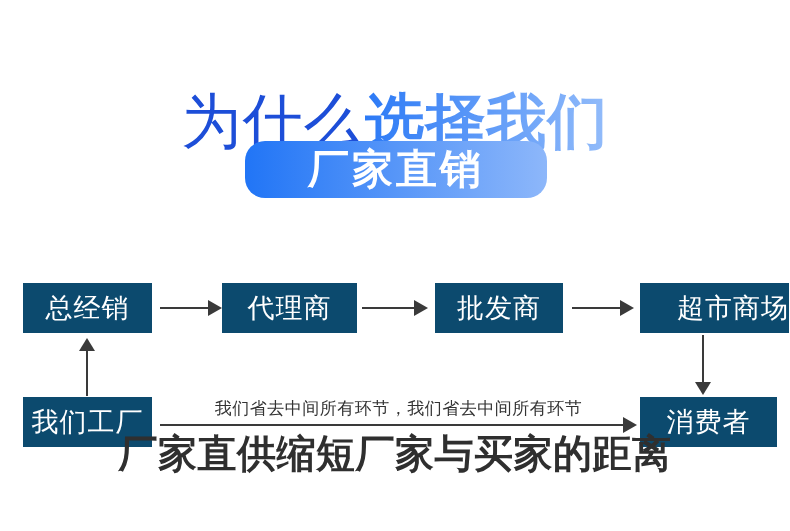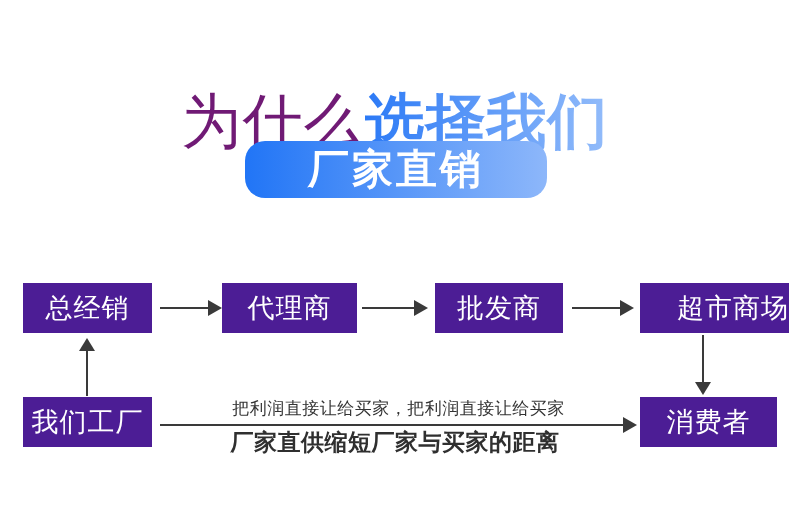--- a/index.html
+++ b/index.html
@@ -11,40 +11,40 @@
     font-family:"Liberation Sans", sans-serif;
   }
   
   .title-row{
     position:absolute;left:0;top:56px;width:790px;
     display:flex;justify-content:center;align-items:baseline;
     white-space:nowrap;
   }
   .title-light{
     font-size:60px;line-height:72px;font-weight:200;
-    color:#701a75;letter-spacing:1px;
+    color:#1d4ed8;letter-spacing:1px;
   }
   .title-bold{
     font-size:60px;line-height:72px;font-weight:900;
     background:linear-gradient(90deg,#2c7af6,#93bcfa);
     -webkit-background-clip:text;background-clip:text;
     color:transparent;letter-spacing:1px;margin-top:30px;
   }
   
   .banner{
     position:absolute;left:245px;top:141px;width:302px;height:57px;
     background:linear-gradient(90deg,#2175f6,#8db7fa);
     display:flex;align-items:center;justify-content:center;border-radius:20px;
   }
   .banner-label{
     color:#ffffff;font-size:41px;font-weight:bold;letter-spacing:3px;
   }
   
   .fbox{
-    position:absolute;height:50px;background:#4c1d95;
+    position:absolute;height:50px;background:#0c4a6e;
     display:flex;align-items:center;justify-content:center;
     color:#ffffff;font-size:27px;letter-spacing:1px;
   }
   .b-chain0{left:23px;top:283px;width:129px;}
   .b-chain1{left:222px;top:283px;width:135px;}
   .b-chain2{left:435px;top:283px;width:128px;}
   .b-chain3{left:640px;top:283px;width:112px;padding-left:37px;}
   .b-factory{left:23px;top:397px;width:129px;}
   .b-consumer{left:640px;top:397px;width:137px;}
   
@@ -64,21 +64,21 @@
           border-left:8px solid transparent;border-right:8px solid transparent;}
   .a-up{left:79px;top:338px;height:58px;}
   .a-down{left:695px;top:335px;height:60px;}
   
   .note-text{
     position:absolute;left:160px;top:397px;width:477px;
     text-align:center;font-size:17px;color:#333333;letter-spacing:0.5px;
   }
   .slogan-text{
     position:absolute;left:0;top:427px;width:790px;
-    text-align:center;font-size:23px;font-weight:bold;color:#2f2f2f;
+    text-align:center;font-size:39px;font-weight:bold;color:#2f2f2f;
     letter-spacing:0.5px;
   }
 </style>
 </head>
 <body>
 
 <div class="canvas">
 
   <div class="title-row">
     <span class="title-light">为什么</span>
@@ -118,17 +118,17 @@
   <div class="arrow-v a-down">
     <div class="shaft-v"></div>
     <div class="head-d"></div>
   </div>
 
   <div class="arrow-h a-long">
     <div class="shaft-h"></div>
     <div class="head-r"></div>
   </div>
 
-  <div class="note-text">把利润直接让给买家，把利润直接让给买家</div>
+  <div class="note-text">我们省去中间所有环节，我们省去中间所有环节</div>
 
   <div class="slogan-text">厂家直供缩短厂家与买家的距离</div>
 
 </div>
 
 </body></html>

